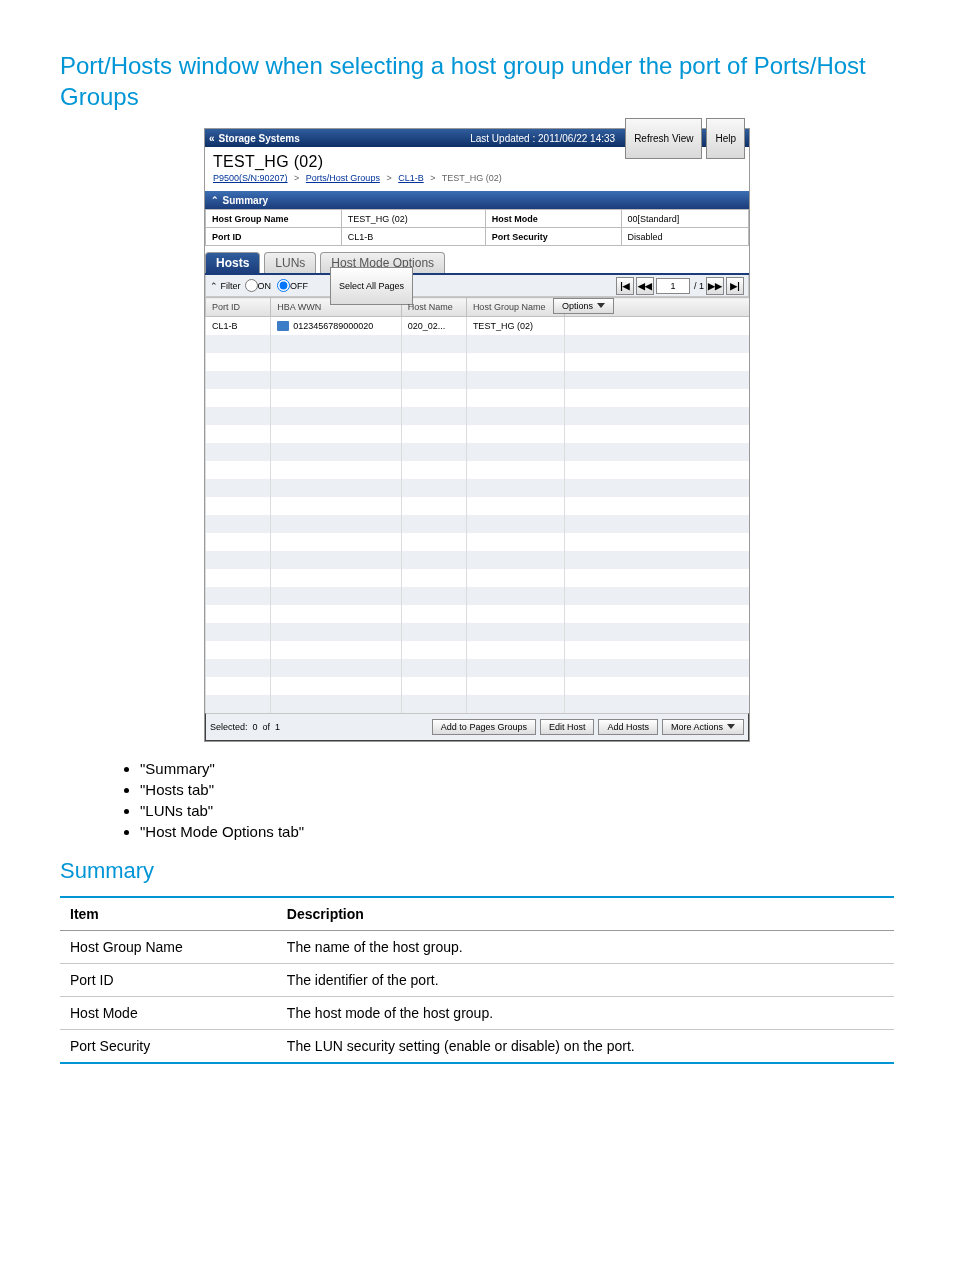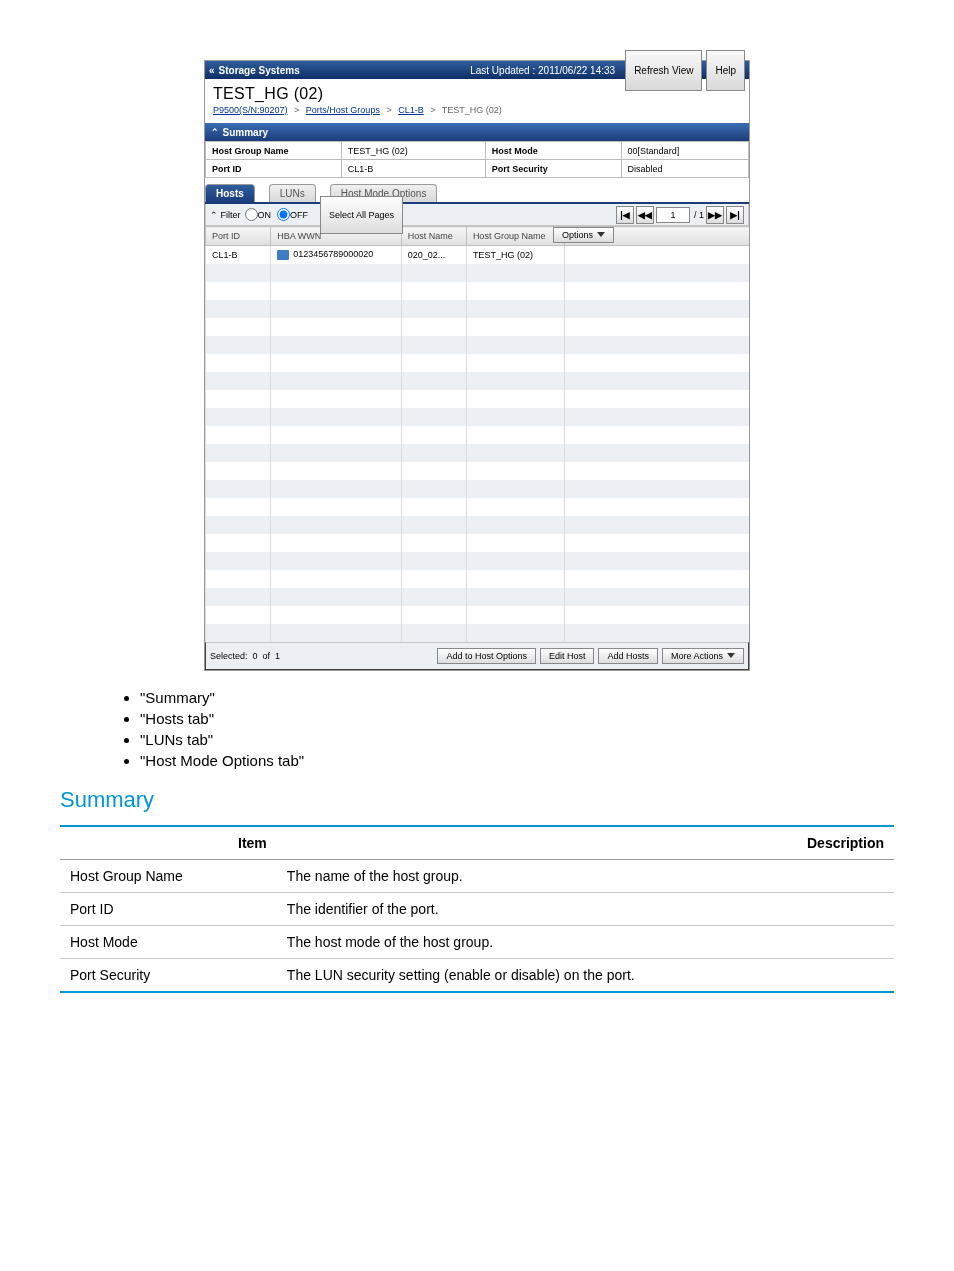--- a/index.html
+++ b/index.html
@@ -29,29 +29,29 @@
   .summary-bar { display: flex; align-items: center; background: linear-gradient(#3b6eb4,#1b3c7a); color: #fff; height: 18px; font-size: 10px; font-weight: bold; padding-left: 6px; }
   .summary-bar .chev { margin-right: 4px; font-size: 9px; }
 
   
   .summary-table { width: 100%; border-collapse: collapse; font-size: 9px; }
   .summary-table td { border: 1px solid #bbb; padding: 3px 6px; height: 18px; }
   .summary-table .lab { font-weight: bold; width: 25%; }
 
   
   .tabs { display: flex; border-bottom: 2px solid #1b3c7a; margin-top: 6px; align-items: flex-end; }
-  .tab { border: 1px solid #999; border-bottom: none; padding: 3px 10px; margin-right: 14px; font-size: 10px; background: linear-gradient(#f0f0f0,#d8d8d8); color: #555; cursor: pointer; border-radius: 4px 4px 0 0; }
+  .tab { border: 1px solid #999; border-bottom: none; padding: 3px 10px; margin-right: 4px; font-size: 12px; background: linear-gradient(#f0f0f0,#d8d8d8); color: #555; cursor: pointer; border-radius: 4px 4px 0 0; }
   .tab.active { background: linear-gradient(#2f5d9d,#1b3c7a); color: #fff; font-weight: bold; }
 
   
   .toolbar { display: flex; align-items: center; background: #eceff4; border: 1px solid #c7c7c7; border-top: none; padding: 2px 4px; height: 22px; font-size: 9px; }
   .toolbar .chev { margin-right: 3px; font-size: 9px; }
   .toolbar .lbl { margin-right: 4px; }
   .toolbar label { display: inline-flex; align-items: center; margin-right: 6px; }
-  .toolbar .sel-btn { border: 1px solid #888; background: linear-gradient(#fff,#ddd); padding: 13px 8px; font-size: 9px; margin-left: 6px; cursor: pointer; }
+  .toolbar .sel-btn { border: 1px solid #888; background: linear-gradient(#fff,#ddd); padding: 13px 8px; font-size: 9px; margin-left: 16px; cursor: pointer; }
   .toolbar .flex { flex: 1 1 auto; }
   .toolbar .opt { border: 1px solid #888; background: linear-gradient(#fff,#ddd); padding: 2px 8px; font-size: 9px; cursor: pointer; display: inline-flex; align-items: center; margin-top: 40px; }
   .pager-btn { border: 1px solid #888; background: linear-gradient(#fff,#ddd); width: 18px; height: 18px; display: inline-flex; align-items: center; justify-content: center; margin-left: 2px; cursor: pointer; font-size: 9px; font-weight: bold; }
   .pager-page { border: 1px solid #888; background: #fff; width: 34px; height: 16px; text-align: center; margin-left: 2px; font-size: 9px; }
   .pager-total { margin-left: 4px; }
 
   
   .grid { width: 100%; border-collapse: collapse; font-size: 9px; }
   .grid th { background: linear-gradient(#f6f6f6,#e0e0e0); border: 1px solid #c0c0c0; padding: 4px 6px; text-align: left; font-weight: normal; color: #444; }
   .grid td { border-left: 1px solid #dcdcdc; border-right: 1px solid #dcdcdc; padding: 3px 6px; height: 18px; }
@@ -65,33 +65,34 @@
   .footer .sel { flex: 1 1 auto; }
   .footer .fbtn { border: 1px solid #888; background: linear-gradient(#fff,#ddd); padding: 2px 8px; margin-left: 4px; cursor: pointer; font-size: 9px; display: inline-flex; align-items: center; }
 
   
   ul.links { margin: 12px 0 0 42px; }
   ul.links li { margin: 4px 0 4px 38px; font-size: 15px; }
   ul.links li::marker { color: #000; }
 
   
   .desc { width: 100%; border-collapse: collapse; margin-top: 6px; }
-  .desc th { text-align: right; background: #fff; border-top: 2px solid #0096d6; border-bottom: 1px solid #999; padding: 8px 10px; font-size: 14px; font-weight: bold; }
+  .desc th { text-align: left; background: #fff; border-top: 2px solid #0096d6; border-bottom: 1px solid #999; padding: 8px 10px; font-size: 14px; font-weight: bold; }
   .desc td { border-top: 1px solid #c7c7c7; padding: 8px 10px; font-size: 14px; }
   .desc tr:last-child td { border-bottom: 2px solid #0096d6; }
   .desc .c1 { width: 26%; }
 
   .footerline { margin-top: 120px; font-size: 13px; }
   .caret-down { display: inline-block; width: 0; height: 0; border-left: 4px solid transparent; border-right: 4px solid transparent; border-top: 5px solid #333; margin-left: 4px; vertical-align: middle; }
 </style>
 </head>
 <body>
 
 <div class="page">
 
+  <div class="section-title">Port/Hosts window when selecting a host group under the port of Ports/Host Groups</div>
 
   <div class="shot">
 
     <div class="topbar">
       <span class="tb-chev">«</span>
       <span class="tb-title">Storage Systems</span>
       <span class="updated">Last Updated : 2011/06/22 14:33</span>
       <span class="tb-btn">Refresh View</span>
       <span class="tb-btn">Help</span>
     </div>
@@ -326,21 +327,21 @@
             <td></td>
             <td class="last-col"></td>
           </tr>
         </tbody>
     </table>
 
     <div class="footer">
       <span class="sel">
         <span>Selected:</span>&nbsp;&nbsp;<span>0</span>&nbsp;&nbsp;<span>of</span>&nbsp;&nbsp;<span>1</span>
       </span>
-      <span class="fbtn">Add to Host Options</span>
+      <span class="fbtn">Add to Pages Groups</span>
       <span class="fbtn">Edit Host</span>
       <span class="fbtn">Add Hosts</span>
       <span class="fbtn">
           <span>More Actions</span>
           <span class="caret-down"></span>
         </span>
     </div>
 
   </div>
 

